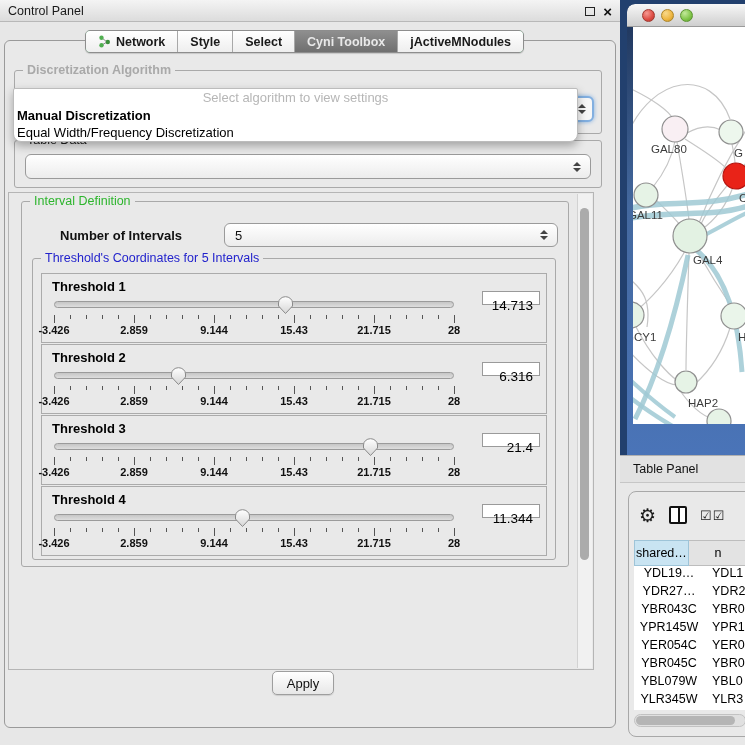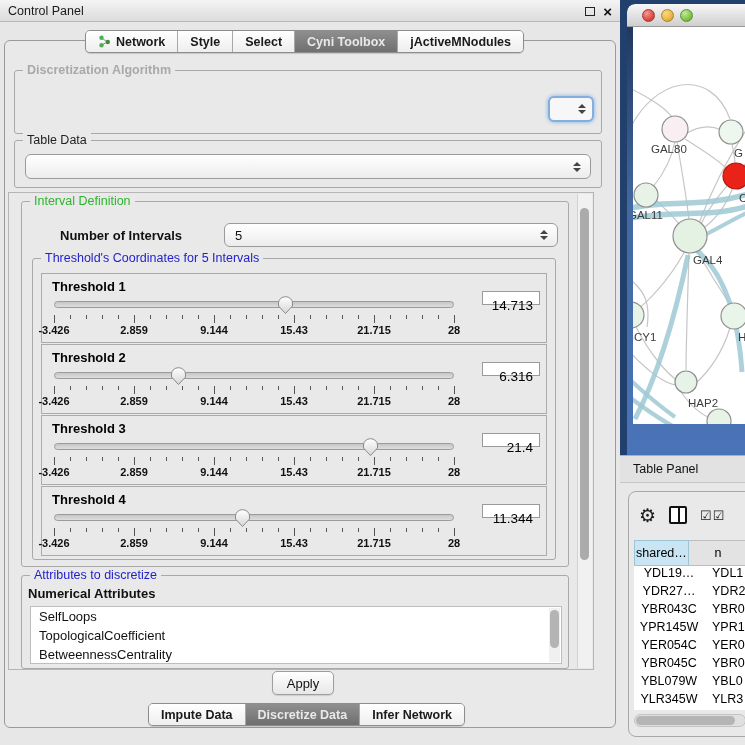--- a/index.html
+++ b/index.html
@@ -157,20 +157,25 @@
   <div class="fs" style="left:14px; top:70px; width:588px; height:64px;">
     <span class="legend faded">Discretization Algorithm</span>
   </div>
   <div id="algo-combo-focus" class="abs">
     <span class="updown" style="position:absolute; right:6px; top:50%; transform:translateY(-50%); display:flex; flex-direction:column; gap:2px;">
       <span class="tri-up"></span>
         <span class="tri-down"></span>
     </span>
   </div>
 
+  <div id="algo-popup" class="abs">
+    <div class="ph">Select algorithm to view settings</div>
+    <div class="item bold">Manual Discretization</div>
+    <div class="item">Equal Width/Frequency Discretization</div>
+  </div>
 
   <div class="fs" style="left:14px; top:140px; width:588px; height:48px; z-index:6;">
     <span class="legend" style="color:#222;">Table Data</span>
     <div class="combo" style="left:10px; top:13px; width:566px; height:25px;">
       <span class="updown">
           <span class="tri-up"></span>
           <span class="tri-down"></span>
         </span>
     </div>
   </div>
@@ -384,53 +389,28 @@
                 <div class="tick-label" style="left: 252px;">15.43</div>
                 <div class="tick-label" style="left: 332px;">21.715</div>
                 <div class="tick-label" style="left: 412px;">28</div>
               </div>
     <div class="th-value">11.344</div>
   </div>
 </div>
       </div>
     </div>
 
-    <div class="fs" style="left:12px; top:382px; width:548px; height:94px;">
-      <span class="legend blue">Attributes to discretize</span>
-      <span class="bold-label" style="left:6px; top:10px;">Numerical Attributes</span>
-      <div id="attr-list">
-        <div id="attr-items">
-            <div class="li">SelfLoops</div>
-            <div class="li">TopologicalCoefficient</div>
-            <div class="li">BetweennessCentrality</div>
-          </div>
-        <div id="attr-vscroll">
-            <div class="thumb"></div>
-          </div>
-      </div>
-    </div>
 
     <div id="main-vscroll">
         <div class="thumb"></div>
       </div>
   </div>
 
   <button class="mac-btn" style="left:272px; top:671px; width:62px; height:24px;">Apply</button>
 
-  <div id="bottom-tabs" class="abs seg-bar">
-      <div class="seg">
-        <span>Impute Data</span>
-      </div>
-      <div class="seg selected">
-        <span>Discretize Data</span>
-      </div>
-      <div class="seg">
-        <span>Infer Network</span>
-      </div>
-    </div>
 </div>
 
 <div id="desktop" class="abs">
   <div id="net-window">
     <div id="net-titlebar">
       <span id="tl-close" class="tl"></span>
       <span id="tl-min" class="tl"></span>
       <span id="tl-zoom" class="tl"></span>
     </div>
     <div id="net-canvas">

